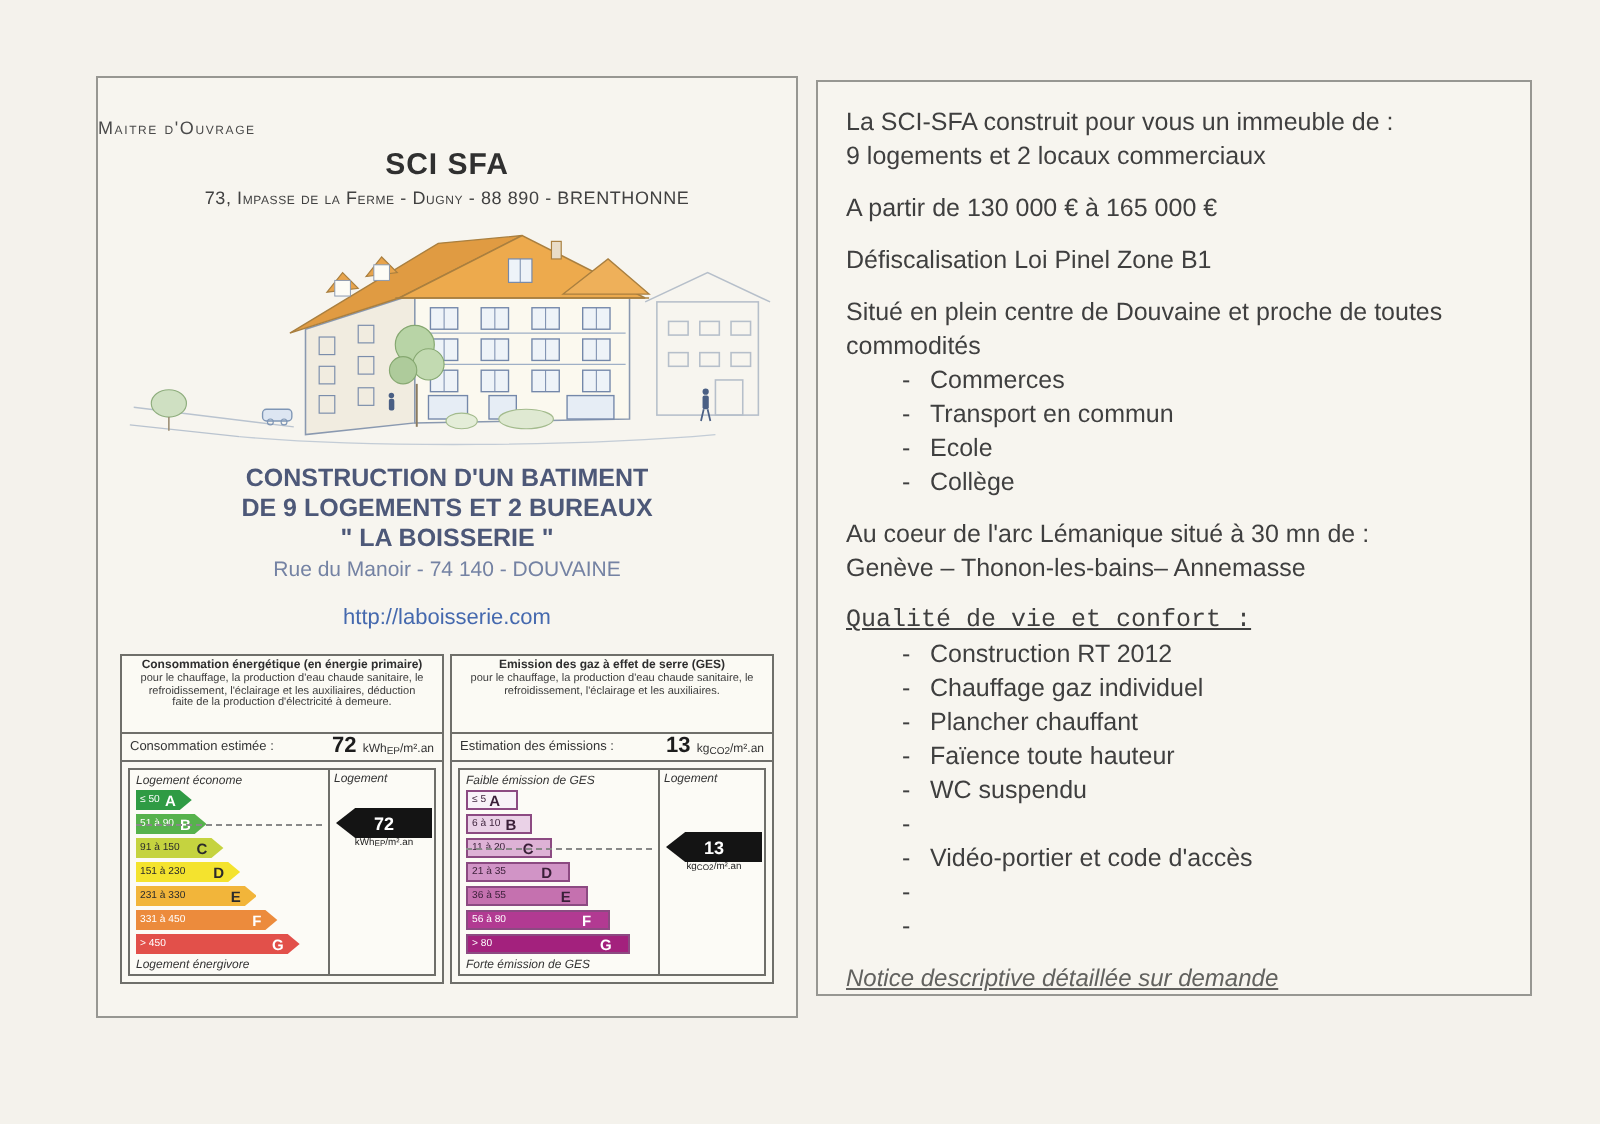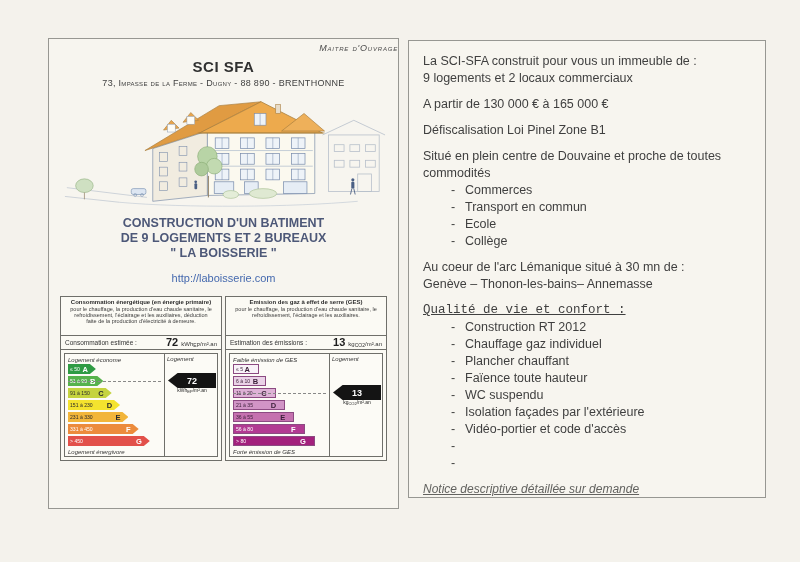--- a/index.html
+++ b/index.html
@@ -10,21 +10,21 @@
     color:#3d3d3d;
     position:relative;
     overflow:hidden;
   }
   .page{position:absolute;inset:0;}
   .panel{position:absolute;border:1px solid #979792;background:#f7f5ef;}
   .panel.left{left:48px;top:38px;width:349px;height:469px;}
   .panel.right{left:408px;top:40px;width:356px;height:456px;}
 
   
-  .maitre{margin-top:4px;text-align:right;font-size:9px;letter-spacing:.8px;color:#4a4a4a;font-variant:small-caps;font-style:italic;}
+  .maitre{margin-top:20px;text-align:left;font-size:9px;letter-spacing:.8px;color:#4a4a4a;font-variant:small-caps;}
   .company{margin-top:5px;text-align:center;font-size:15px;font-weight:bold;color:#303030;letter-spacing:.5px;}
   .addr{margin-top:3px;text-align:center;font-size:9px;color:#414141;font-variant:small-caps;letter-spacing:.3px;}
   .bldg-wrap{margin:4px auto 0;width:330px;height:122px;}
   .title-block{margin-top:2px;text-align:center;}
   .title-line{font-size:12.5px;font-weight:bold;color:#4d5878;line-height:15px;}
   .title-sub{font-size:10.5px;color:#7482a3;line-height:14px;margin-top:1px;}
   .website{display:block;margin-top:11px;text-align:center;font-size:11px;color:#4569ae;text-decoration:none;}
 
   
   .energy{display:flex;gap:3px;margin:12px 11px 0;height:165px;}
@@ -172,20 +172,21 @@
           <circle cx="136" cy="92" r="1.4"></circle>
             <rect x="134.7" y="93.6" width="2.8" height="6" rx="1"></rect>
         </g>
       </svg>
     </div>
 
     <div class="title-block">
       <div class="title-line">CONSTRUCTION D'UN BATIMENT</div>
       <div class="title-line">DE 9 LOGEMENTS ET 2 BUREAUX</div>
       <div class="title-line">" LA BOISSERIE "</div>
+      <div class="title-sub">Rue du Manoir - 74 140 - DOUVAINE</div>
     </div>
     <a href="#" class="website">http://laboisserie.com</a>
 
     <div class="energy">
 
       <div class="ediag">
         <div class="ehead">
           <span class="ehead-title">Consommation énergétique (en énergie primaire)</span>
           <span class="ehead-sub">pour le chauffage, la production d'eau chaude sanitaire, le refroidissement, l'éclairage et les auxiliaires, déduction faite de la production d'électricité à demeure.</span>
         </div>
@@ -354,21 +355,20 @@
           <div class="bullet">
             <span class="dash">-</span>
             <span>Faïence toute hauteur</span>
           </div>
           <div class="bullet">
             <span class="dash">-</span>
             <span>WC suspendu</span>
           </div>
           <div class="bullet">
             <span class="dash">-</span>
-            <span>Isolation façades par l'extérieure</span>
           </div>
           <div class="bullet">
             <span class="dash">-</span>
             <span>Vidéo-portier et code d'accès</span>
           </div>
           <div class="bullet">
             <span class="dash">-</span>
           </div>
           <div class="bullet">
             <span class="dash">-</span>

